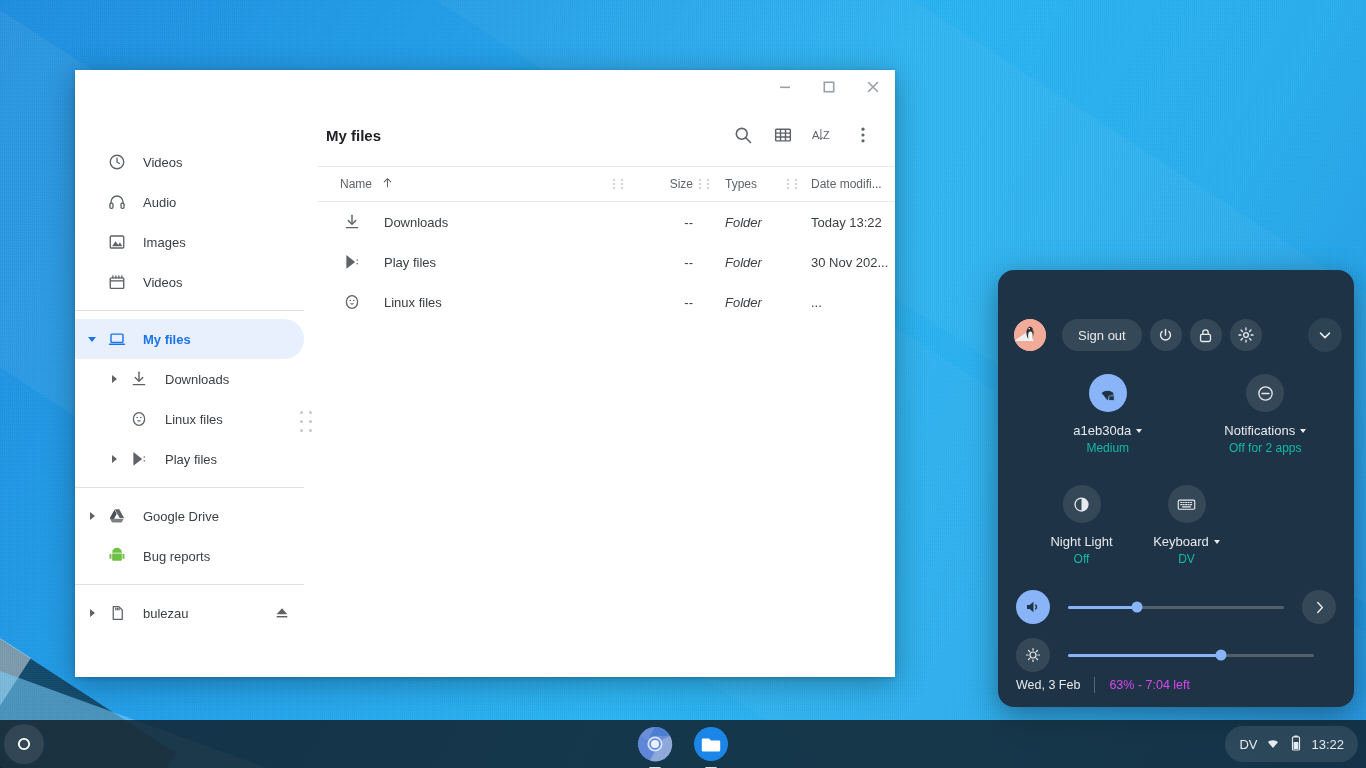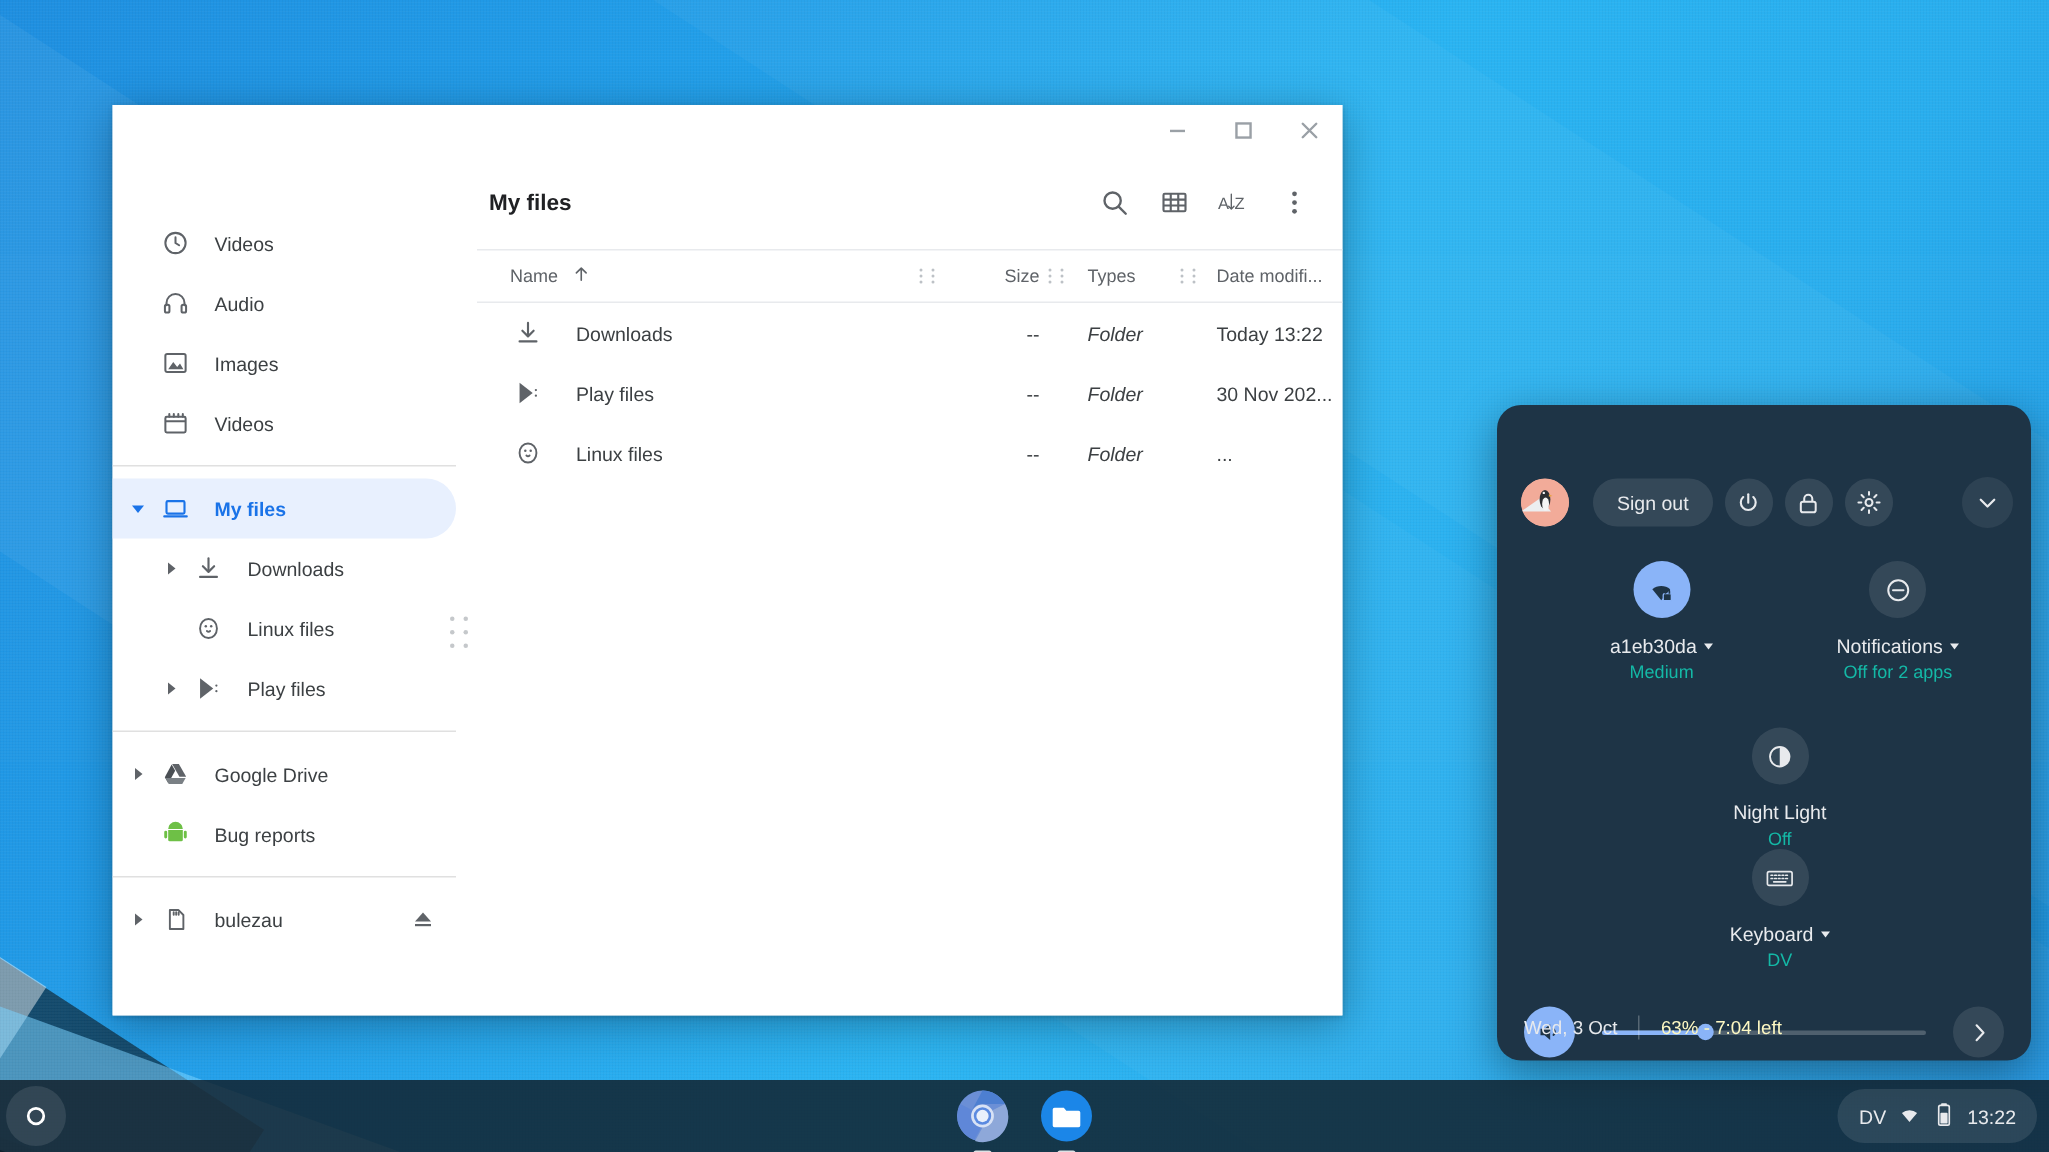--- a/index.html
+++ b/index.html
@@ -245,21 +245,21 @@
     background: rgba(255,255,255,0.10);
     display: flex; align-items: center; justify-content: center; flex: 0 0 34px; cursor: default;
   }
 
   .tray-footer {
     position: absolute; left: 0; right: 0; bottom: 0; height: 44px;
     display: flex; align-items: center; padding-left: 18px; gap: 14px;
   }
   .tf-date { font-size: 12.5px; color: #e8eaed; cursor: default; }
   .tf-div { width: 1px; height: 16px; background: rgba(255,255,255,0.25); }
-  .tf-batt { font-size: 12.5px; color: #fef9c3; cursor: default; }
+  .tf-batt { font-size: 12.5px; color: #d946ef; cursor: default; }
 
   
   #shelf {
     position: absolute; left: 0; right: 0; bottom: 0; height: 48px;
     background: rgba(16,28,38,0.82);
     display: flex; align-items: center;
   }
   #launcher {
     width: 40px; height: 40px; border-radius: 50%;
     background: rgba(255,255,255,0.10);
@@ -688,21 +688,21 @@
         </svg>
       </div>
       <div class="pod-label">
         <span>Notifications</span>
         <i class="caret-sm"></i>
       </div>
       <div class="pod-sub">Off for 2 apps</div>
     </div>
   </div>
 
-  <div class="feature-grid" style="padding-top:30px;flex-direction:column;">
+  <div class="feature-grid" style="padding-top:30px;">
     <div class="feature-pod">
       <div class="pod-circle pod-off">
         <svg width="19" height="19" viewBox="0 0 24 24">
           <circle cx="12" cy="12" r="8.2" fill="none" stroke="#e8eaed" stroke-width="1.6"></circle>
           <path d="M12 3.8 a8.2 8.2 0 0 1 0 16.4 Z" fill="#e8eaed"></path>
         </svg>
       </div>
       <div class="pod-label">
         <span>Night Light</span>
       </div>
@@ -753,21 +753,21 @@
         <path d="M12 3.4v2.2 M12 18.4v2.2 M3.4 12h2.2 M18.4 12h2.2 M6 6l1.6 1.6 M16.4 16.4L18 18 M18 6l-1.6 1.6 M7.6 16.4L6 18" stroke-linecap="round"></path>
       </svg>
     </div>
     <div class="track" style="margin-right:22px;">
       <div class="fill" style="width:62%"></div>
       <div class="thumb" style="left:62%"></div>
     </div>
   </div>
 
   <div class="tray-footer">
-    <div class="tf-date">Wed, 3 Oct</div>
+    <div class="tf-date">Wed, 3 Feb</div>
     <div class="tf-div"></div>
     <div class="tf-batt">63% - 7:04 left</div>
   </div>
 </div>
 
 <div id="shelf">
   <div id="launcher">
     <svg width="20" height="20" viewBox="0 0 24 24" fill="none" stroke="#ffffff" stroke-width="2.2">
       <circle cx="12" cy="12" r="6.2"></circle>
     </svg>

